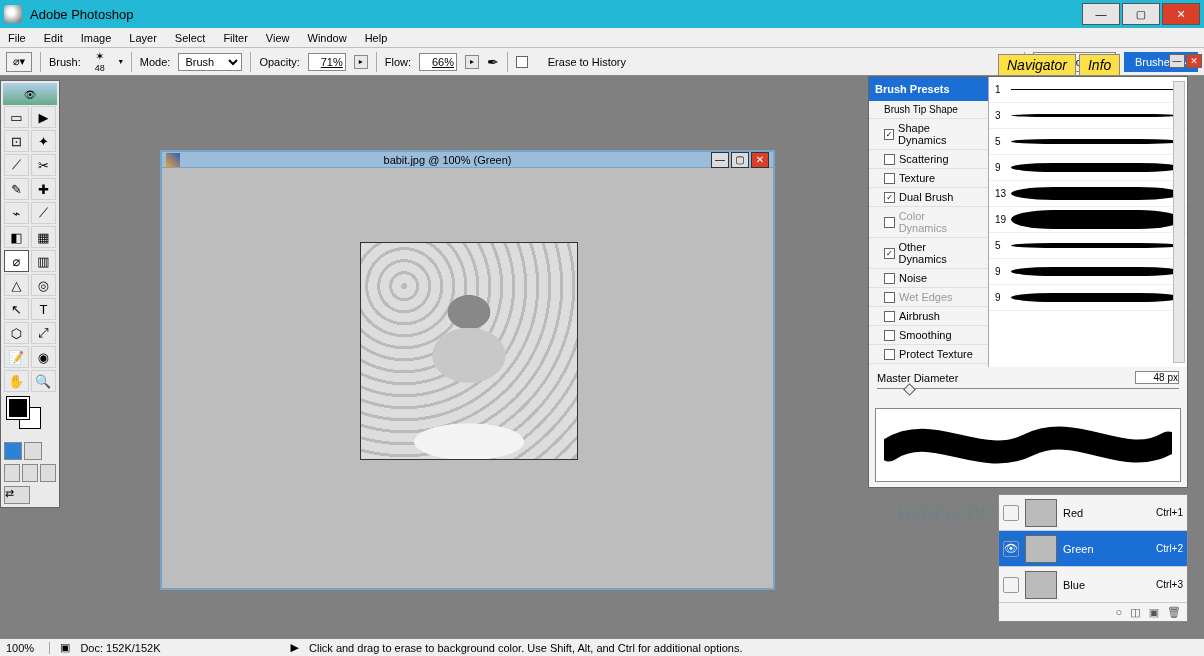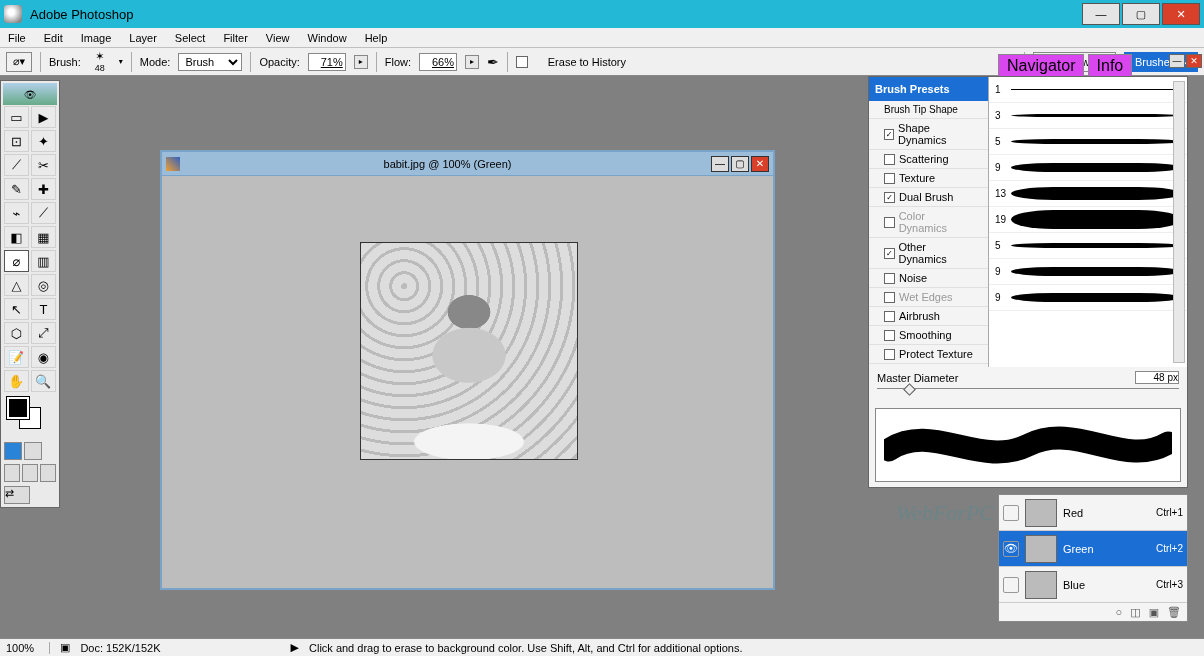--- a/index.html
+++ b/index.html
@@ -24,21 +24,21 @@
 .tool-row { display: flex; }
 .tool { width: 26px; height: 22px; border: 1px solid #d0d0d0; background: #eaeaea; display: flex; align-items: center; justify-content: center; font-size: 13px; margin: 1px; }
 .tool.active { background: #fff; border: 1px solid #555; }
 .color-swatches { position: relative; height: 40px; margin: 4px 2px; }
 .swatch-fg { position: absolute; top: 0; left: 2px; width: 22px; height: 22px; background: #000; border: 2px solid #fff; outline: 1px solid #000; }
 .swatch-bg { position: absolute; top: 10px; left: 14px; width: 22px; height: 22px; background: #fff; border: 1px solid #000; }
 .mode-row { display: flex; margin-top: 2px; }
 .mode-btn { width: 18px; height: 18px; border: 1px solid #888; background: #ddd; margin: 1px; }
 .mode-btn.sel { background: #2983d6; }
 .doc-window { position: absolute; top: 150px; left: 160px; width: 615px; height: 440px; background: #bdbdbd; border: 2px solid #7aa3c9; }
-.doc-titlebar { height: 24px; background: #9cbdd9; display: flex; align-items: center; padding: 0 4px; border-bottom: 1px solid #7aa3c9; }
+.doc-titlebar { height: 16px; background: #9cbdd9; display: flex; align-items: center; padding: 0 4px; border-bottom: 1px solid #7aa3c9; }
 .doc-titlebar .icon { width: 14px; height: 14px; background: linear-gradient(45deg,#f0a030,#3060c0); margin-right: 6px; }
 .doc-titlebar .t { flex: 1; text-align: center; color: #000; }
 .doc-ctrl { width: 18px; height: 16px; border: 1px solid #333; background: #ddd; margin-left: 2px; font-size: 10px; text-align: center; line-height: 14px; }
 .doc-ctrl.close { background: #d9402a; color: #fff; }
 .doc-canvas { position: absolute; top: 90px; left: 198px; width: 218px; height: 218px; background: #fff; border: 1px solid #333; }
 .baby-img { width: 100%; height: 100%; background:
   radial-gradient(ellipse 60px 45px at 50% 52%, #c8c8c8 60%, transparent 62%),
   radial-gradient(ellipse 35px 28px at 50% 32%, #888 60%, transparent 62%),
   radial-gradient(circle 4px at 40% 50%, #222 90%, transparent),
   radial-gradient(circle 4px at 60% 50%, #222 90%, transparent),
@@ -67,21 +67,21 @@
 .preview svg { width: 95%; height: 60px; }
 .channels { position: absolute; top: 494px; right: 16px; width: 190px; background: #f4f4f4; border: 1px solid #888; }
 .chan-row { height: 36px; display: flex; align-items: center; padding: 0 4px; gap: 6px; border-bottom: 1px solid #ccc; }
 .chan-row.sel { background: #1b6fd4; color: #fff; }
 .chan-thumb { width: 32px; height: 28px; background: #bbb; border: 1px solid #666; }
 .chan-row .eye { width: 16px; height: 16px; border: 1px solid #999; border-radius: 2px; }
 .chan-row .name { flex: 1; }
 .chan-row .key { font-size: 10px; }
 .chan-foot { height: 18px; display: flex; justify-content: flex-end; align-items: center; gap: 8px; padding: 0 6px; font-size: 11px; color: #555; }
 .nav-panel { position: absolute; top: 54px; right: 16px; width: 190px; height: 20px; }
-.nav-tab { display: inline-block; padding: 2px 8px; background: #d946ef; border: 1px solid #888; border-bottom: none; font-size: 16px; }
+.nav-tab { display: inline-block; padding: 2px 8px; background: #fde047; border: 1px solid #888; border-bottom: none; font-size: 14px; font-style: italic; }
 .statusbar { position: absolute; bottom: 0; left: 0; right: 0; height: 18px; background: #f0f0f0; border-top: 1px solid #888; display: flex; align-items: center; padding: 0 6px; gap: 10px; font-size: 10px; }
 .statusbar .zoom { width: 44px; border-right: 1px solid #aaa; padding-right: 4px; }
 .panel-close { position: absolute; top: 54px; right: 18px; display: flex; }
 .mini-btn { width: 16px; height: 14px; background: #e0e0e0; border: 1px solid #666; font-size: 9px; text-align: center; line-height: 12px; margin-left: 1px; }
 .mini-btn.x { background: #d9402a; color: #fff; }
 .watermark { position: absolute; right: 210px; bottom: 130px; font-size: 22px; color: rgba(70,140,150,0.35); font-family: Georgia, serif; font-style: italic; }
 .brush-glyph { width: 22px; height: 18px; display: flex; flex-direction: column; align-items: center; justify-content: center; font-size: 13px; }
 .brush-glyph .n { font-size: 9px; }
 .scroll-ind { position: absolute; right: 2px; top: 4px; bottom: 4px; width: 12px; background: #e8e8e8; border: 1px solid #bbb; }
 </style>

